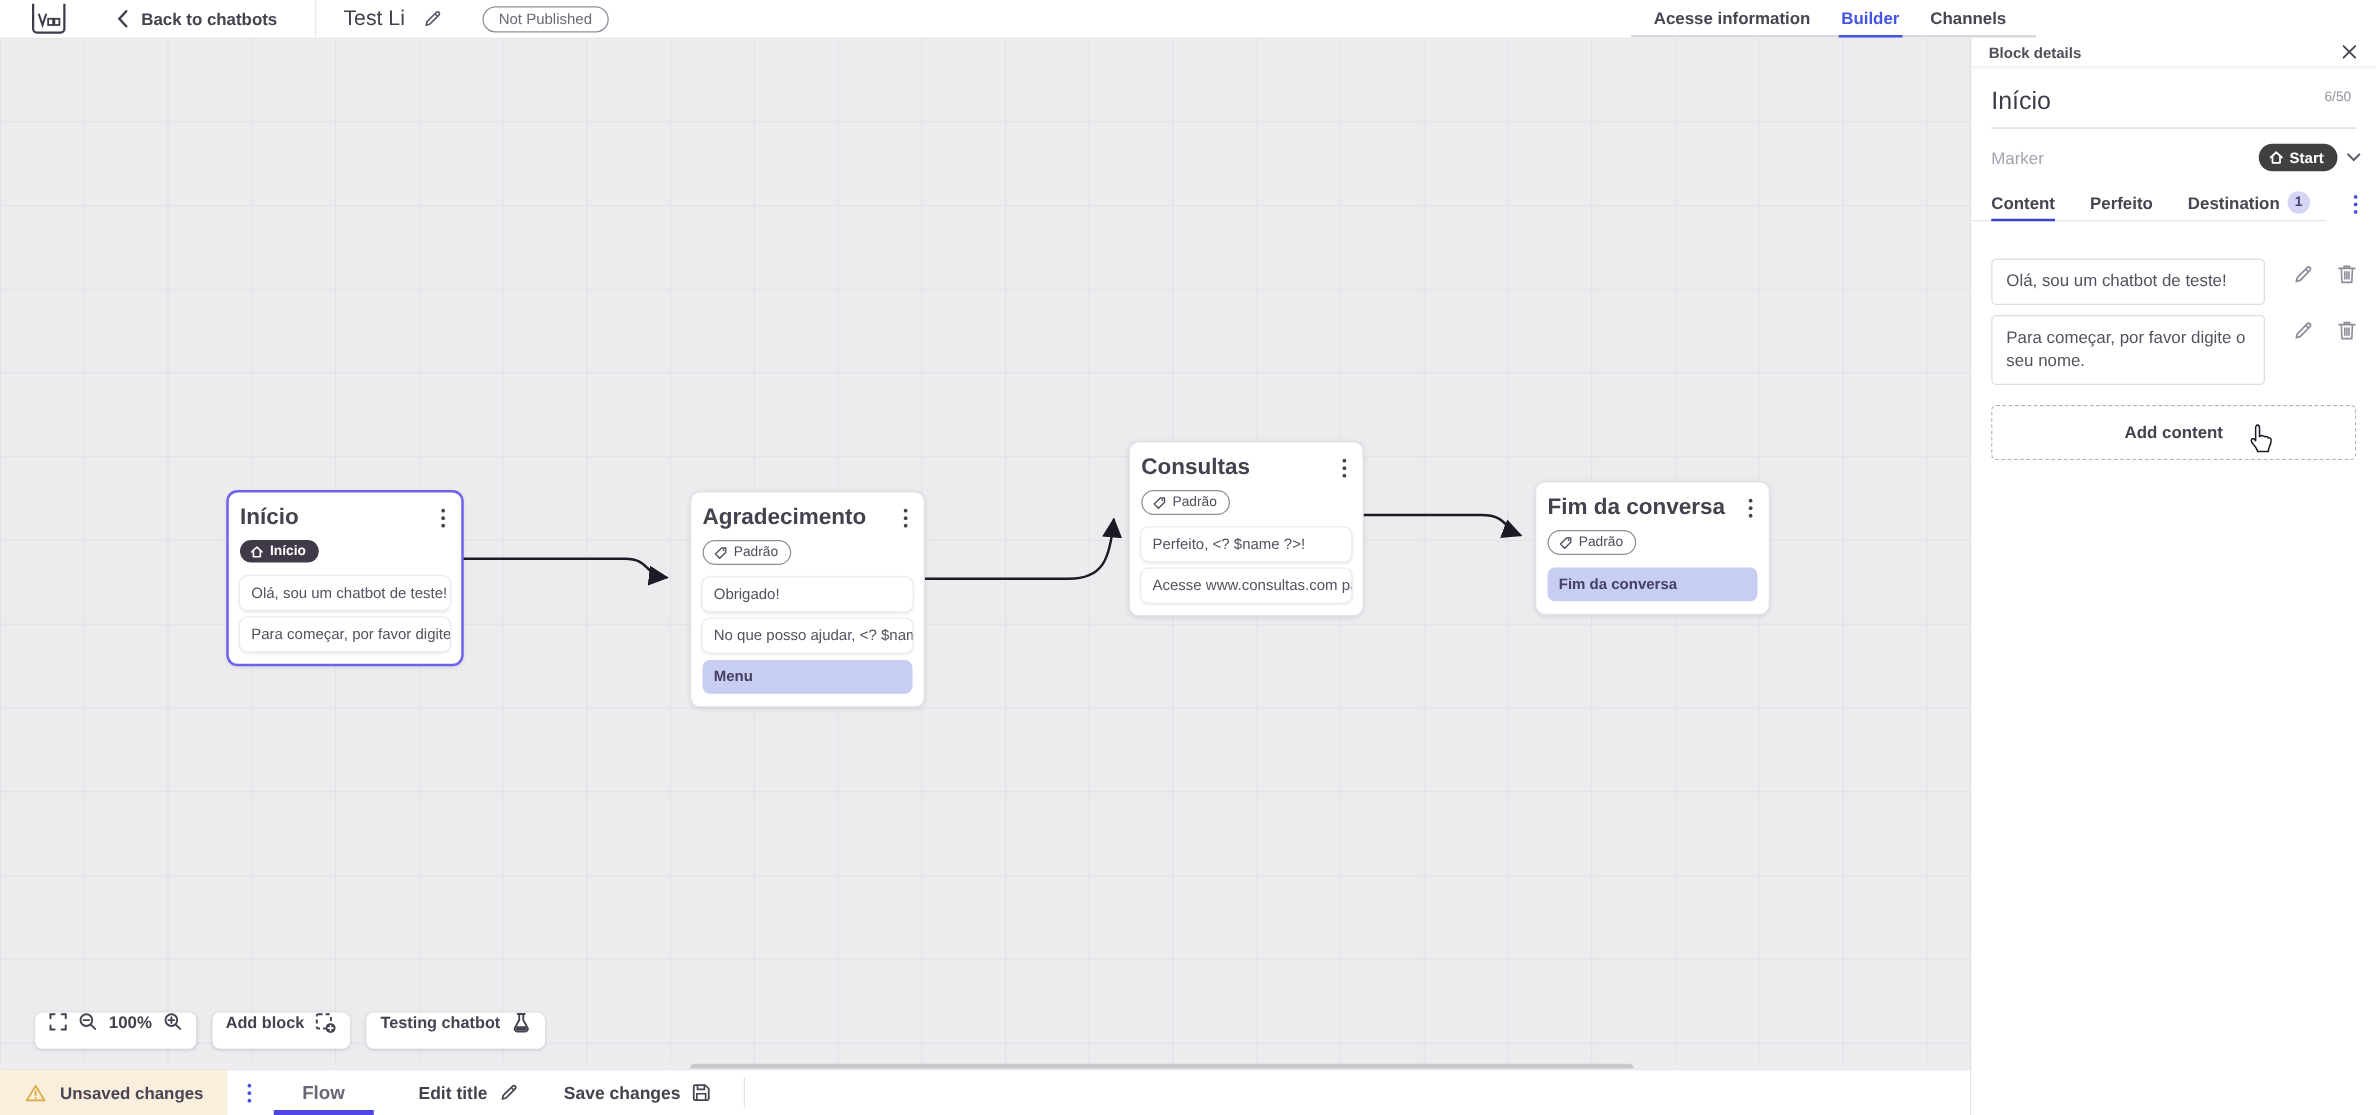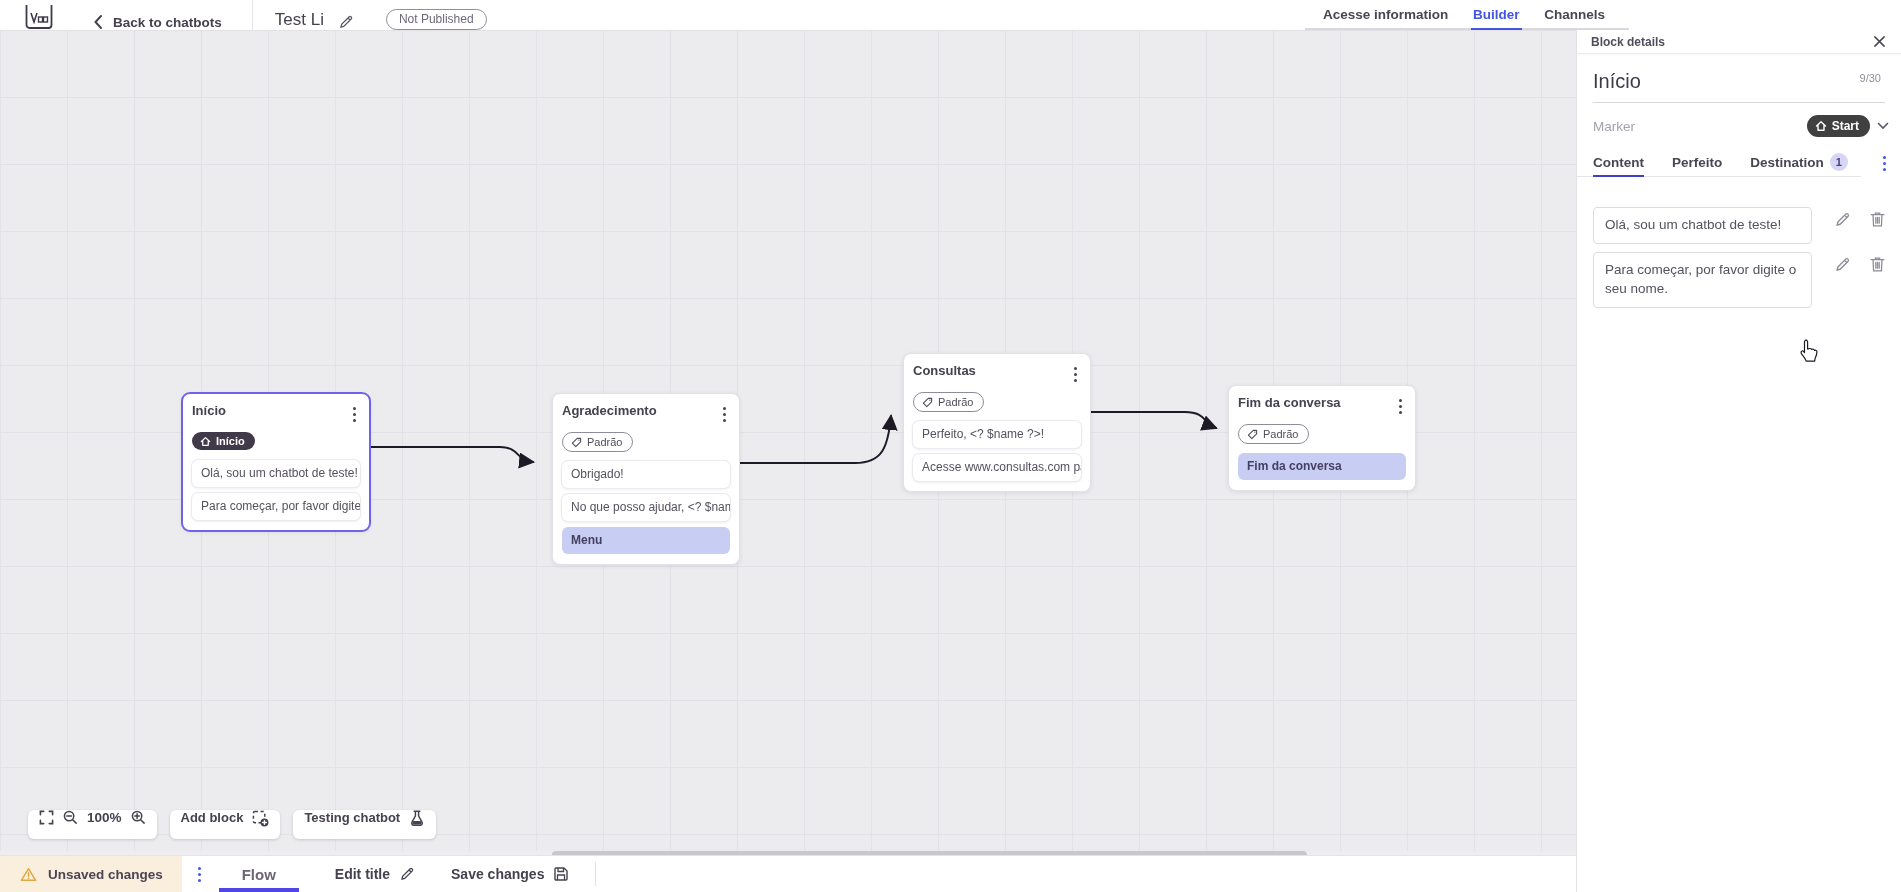--- a/index.html
+++ b/index.html
@@ -1,40 +1,40 @@
 <!DOCTYPE html>
 <html><head>
 <meta charset="utf-8">
 <style>
   * { margin:0; padding:0; box-sizing:border-box; }
   html,body { width:1901px; height:892px; overflow:hidden; }
   body { font-family:"Liberation Sans", sans-serif; color:#4a4553; background:#fff; position:relative; }
 
   
-  .topbar { position:absolute; left:0; top:0; width:1629px; height:30px; background:#fff; display:flex; align-items:flex-end; z-index:30; }
+  .topbar { position:absolute; left:0; top:0; width:1629px; height:30px; background:#fff; display:flex; align-items:center; z-index:30; }
   .logo { width:30px; height:26px; margin-left:25px; display:flex; align-items:flex-end; cursor:pointer; }
   .back { display:flex; align-items:center; gap:10px; margin-left:38px; font-size:13.5px; font-weight:bold; color:#46414e; cursor:pointer; }
   .vdiv { width:1px; height:30px; background:#e6e5ea; margin-left:30px; }
   .bot-title { margin-left:22px; font-size:17px; color:#46414e; }
   .title-pencil { margin-left:14px; display:flex; cursor:pointer; }
   .pill-outline { margin-left:32px; border:1px solid #918d9b; color:#6d6878; border-radius:12px; padding:2px 12px 3px; font-size:12px; }
   .top-tabs { position:absolute; right:0; top:0; width:324px; height:30px; display:flex; align-items:center; justify-content:space-between; padding:0 22px 0 16px; border-bottom:2px solid #d9d8de; background:#fff; }
   .top-tab { font-size:13.5px; font-weight:bold; color:#4a4553; height:30px; display:flex; align-items:center; cursor:pointer; border-bottom:2px solid transparent; margin-bottom:-2px; padding:0 2px; }
   .top-tab.active { color:#4355e2; border-bottom-color:#4355e2; }
 
   
   .canvas { position:absolute; left:0; top:30px; width:1576px; height:825px; background-color:#ecebee;
     background-image:linear-gradient(#e3e1e6 1px, transparent 1px), linear-gradient(90deg,#e3e1e6 1px, transparent 1px);
     background-size:67px 67px; overflow:hidden; }
   .wires { position:absolute; left:0; top:0; pointer-events:none; }
 
   .block { position:absolute; width:188px; background:#fff; border:1px solid #e3e1e8; border-radius:8px; padding:9px 9px 10px; box-shadow:0 1px 4px rgba(40,35,60,.10); }
   .block.selected { border-color:#6f62ea; box-shadow:0 0 0 1px #6f62ea, 0 1px 4px rgba(40,35,60,.10); }
   .bhead { display:flex; justify-content:space-between; align-items:flex-start; }
-  .btitle { font-size:13px; font-weight:bold; color:#46414e; }
+  .btitle { font-size:18px; font-weight:bold; color:#46414e; }
   .kebab { display:flex; flex-direction:column; align-items:center; padding:2px 4px; cursor:pointer; }
   .kebab i { width:3px; height:3px; border-radius:50%; background:#46414e; margin:1.5px 0; }
   .kebab.blue i { background:#4355e2; }
   .tag { display:inline-flex; align-items:flex-end; gap:5px; margin-top:7px; border-radius:11px; font-size:11px; padding:3px 10px 3px 8px; }
   .tag.dark { background:#3f3949; color:#fff; font-weight:bold; }
   .tag.outline { background:#fff; border:1px solid #8f8b99; color:#524d5b; }
   .cards { margin-top:9px; display:flex; flex-direction:column; gap:6px; }
   .card { background:#fff; border-radius:6px; box-shadow:0 0 0 1px #eceaf0, 0 1px 3px rgba(40,35,60,.14); padding:6px 9px 7px; font-size:12px; color:#56505f; white-space:nowrap; overflow:hidden; cursor:pointer; }
   .card.highlight { background:#c7cdf3; color:#453f60; font-weight:bold; box-shadow:none; }
 
@@ -268,21 +268,21 @@
     <span class="panel-header-label">Block details</span>
     <span class="close-x">
       <svg width="13" height="13" viewBox="0 0 14 14">
           <path d="M2,2 L12,12 M12,2 L2,12" stroke="#4a4553" stroke-width="1.6" stroke-linecap="round"></path>
         </svg>
     </span>
   </div>
 
   <div class="name-row">
     <span class="block-name">Início</span>
-    <span class="name-counter">9/30</span>
+    <span class="name-counter">6/50</span>
   </div>
   <div class="name-underline"></div>
 
   <div class="marker-row">
     <span class="marker-label">Marker</span>
     <span class="marker-right">
       <span class="start-pill">
         <svg width="12" height="12" viewBox="0 0 12 12">
             <path d="M1.5,6 L6,1.8 L10.5,6 M3,5.2 V10.2 H9 V5.2" fill="none" stroke="#fff" stroke-width="1.4" stroke-linecap="round" stroke-linejoin="round"></path>
           </svg>
@@ -330,20 +330,21 @@
         <svg width="17" height="17" viewBox="0 0 16 16">
             <path d="M3 13.2 L3.6 10.4 L11.2 2.8 a1.5 1.5 0 0 1 2.1 2.1 L5.7 12.5 L3 13.2 Z M10 4 l2 2" fill="none" stroke="#8f8b99" stroke-width="1.3"></path>
           </svg>
       </span>
       <span class="icon-btn">
         <svg width="15" height="17" viewBox="0 0 14 16">
             <path d="M1,3.5 H13 M5,3.5 V2 H9 V3.5 M2.8,3.5 L3.3,14 H10.7 L11.2,3.5 M5.4,6 V11.5 M7,6 V11.5 M8.6,6 V11.5" fill="none" stroke="#8f8b99" stroke-width="1.2" stroke-linecap="round"></path>
           </svg>
       </span>
     </div>
+    <div class="add-content">Add content</div>
   </div>
 </aside>
 
 <footer class="bottombar">
   <div class="unsaved">
     <svg width="17" height="15" viewBox="0 0 18 16">
         <path d="M9,1.8 L16.6,14.2 H1.4 Z" fill="none" stroke="#dfa73f" stroke-width="1.5" stroke-linejoin="round"></path>
         <path d="M9,6.2 V9.8" stroke="#dfa73f" stroke-width="1.5" stroke-linecap="round"></path>
         <circle cx="9" cy="12" r="0.9" fill="#dfa73f"></circle>
       </svg>

